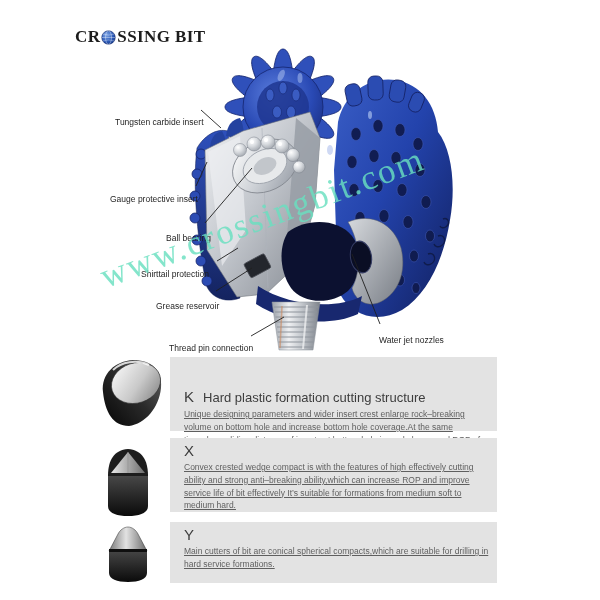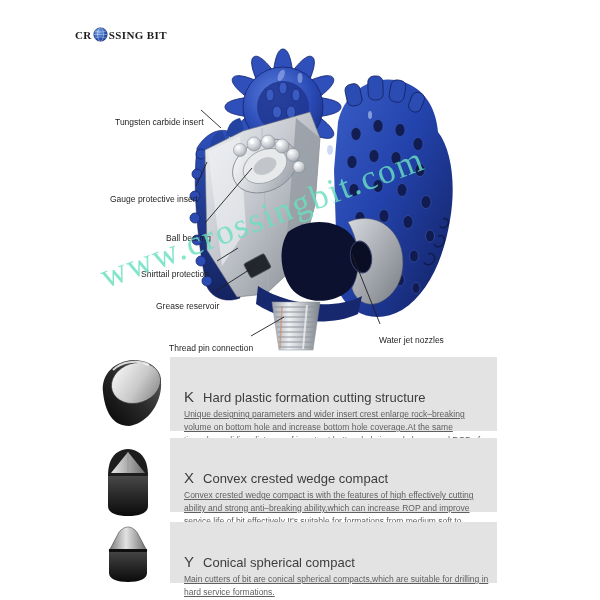--- a/index.html
+++ b/index.html
@@ -3,21 +3,21 @@
 <meta charset="utf-8">
 <style>
   html,body{margin:0;padding:0;}
   body{
     width:600px;height:600px;position:relative;overflow:hidden;
     background:#ffffff;
     font-family:"Liberation Sans", sans-serif;
   }
   
   .logo{position:absolute;left:75px;top:27px;display:flex;align-items:center;
-    font-family:"Liberation Serif", serif;font-weight:700;font-size:11px;
+    font-family:"Liberation Serif", serif;font-weight:700;font-size:17px;
     letter-spacing:.4px;color:#1c1c1c;z-index:6;justify-content:flex-end;}
   .logo .globe{width:15px;height:15px;margin:0 1px 0 1px;display:block;}
   
   .bit-art{position:absolute;left:0;top:0;z-index:1;}
   .leader-lines{position:absolute;left:0;top:0;z-index:3;}
   .lbl{position:absolute;font-size:8.5px;color:#1f1f1f;white-space:nowrap;z-index:4;margin-top:13px;}
   .lbl1{left:115px;top:104px}
   .lbl2{left:110px;top:181px}
   .lbl3{left:166px;top:220px}
   .lbl4{left:141px;top:256px}
@@ -301,21 +301,20 @@
   </defs>
   <path d="M7,30 L47,30 L47,62 C47,69 39,72 27,72 C15,72 7,69 7,62 Z" fill="url(#gXbody)"></path>
   <path d="M7,32 C7,16 13,6 27,5 C41,6 47,16 47,32 Z" fill="#1d1d1d"></path>
   <path d="M10,29 L27,8 L44,29 Z" fill="url(#gXface)"></path>
   <path d="M27,8 L27,29" stroke="#8e8e8e" stroke-width="0.6"></path>
   <path d="M8,40 L46,40" stroke="#3c3c3c" stroke-width="1" opacity="0.8"></path>
 </svg>
 <div class="section-box box-x">
   <div class="section-title">
     <span class="section-letter">X</span>
-    <span class="section-name">Convex crested wedge compact</span>
   </div>
   <p class="section-body">Convex crested wedge compact is with the features of high effectively cutting ability and strong anti–breaking ability,which can increase ROP and improve service life of bit effectively It’s suitable for formations from medium soft to medium hard.</p>
 </div>
 
 <svg class="thumb thumb-y" width="54" height="58" viewBox="0 0 54 58">
   <defs>
     <linearGradient id="gYbody" x1="0" y1="0" x2="0" y2="1">
       <stop offset="0" stop-color="#454545"></stop>
         <stop offset="1" stop-color="#0a0a0a"></stop>
     </linearGradient>
@@ -325,16 +324,15 @@
         <stop offset="1" stop-color="#6a6a6a"></stop>
     </linearGradient>
   </defs>
   <path d="M8,26 L46,26 L46,48 C46,54 38,57 27,57 C16,57 8,54 8,48 Z" fill="url(#gYbody)"></path>
   <path d="M27,2 C31,2 35,5 37,9 L46,26 L8,26 L17,9 C19,5 23,2 27,2 Z" fill="url(#gYcone)" stroke="#2c2c2c" stroke-width="0.5"></path>
   <rect x="8" y="24" width="38" height="3" fill="#0f0f0f"></rect>
 </svg>
 <div class="section-box box-y">
   <div class="section-title">
     <span class="section-letter">Y</span>
-    <span class="section-name">Conical spherical compact</span>
   </div>
   <p class="section-body">Main cutters of bit are conical spherical compacts,which are suitable for drilling in hard service formations.</p>
 </div>
 
 </body></html>

